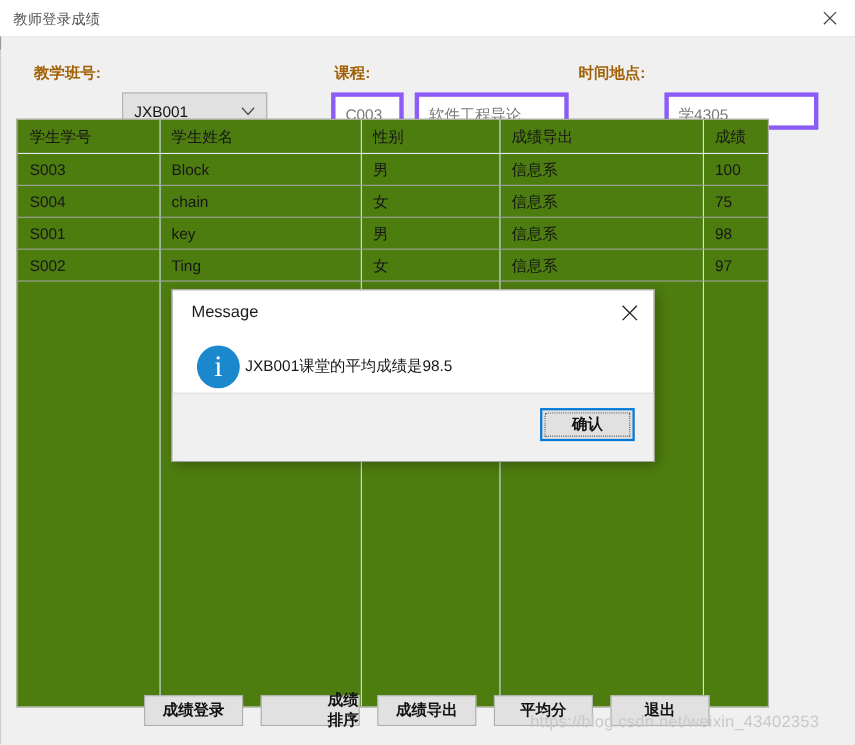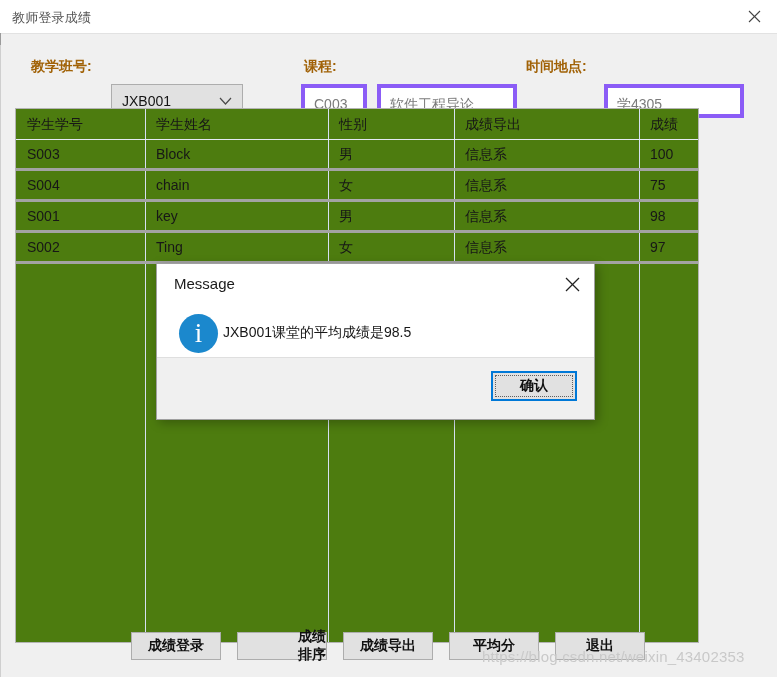--- a/index.html
+++ b/index.html
@@ -136,21 +136,21 @@
     font-weight: normal;
     color: #171717;
     padding: 0 0 0 11px;
     height: 28px;
     line-height: 28px;
     border: 0;
     white-space: nowrap;
     overflow: hidden;
   }
   .grid-table thead th { height: 30px; line-height: 30px; }
-  .grid-table tbody tr { border-bottom: 3px solid #a3a3a3; }
+  .grid-table tbody tr { border-bottom: 1px solid #a3a3a3; }
   .grid-table tbody tr:first-child { border-top: 1px solid #e4e9f3; }
 
   
   .btnbar {
     position: absolute;
     left: 0; top: 598px;
     width: 777px; height: 45px;
   }
   .btn {
     position: absolute;

